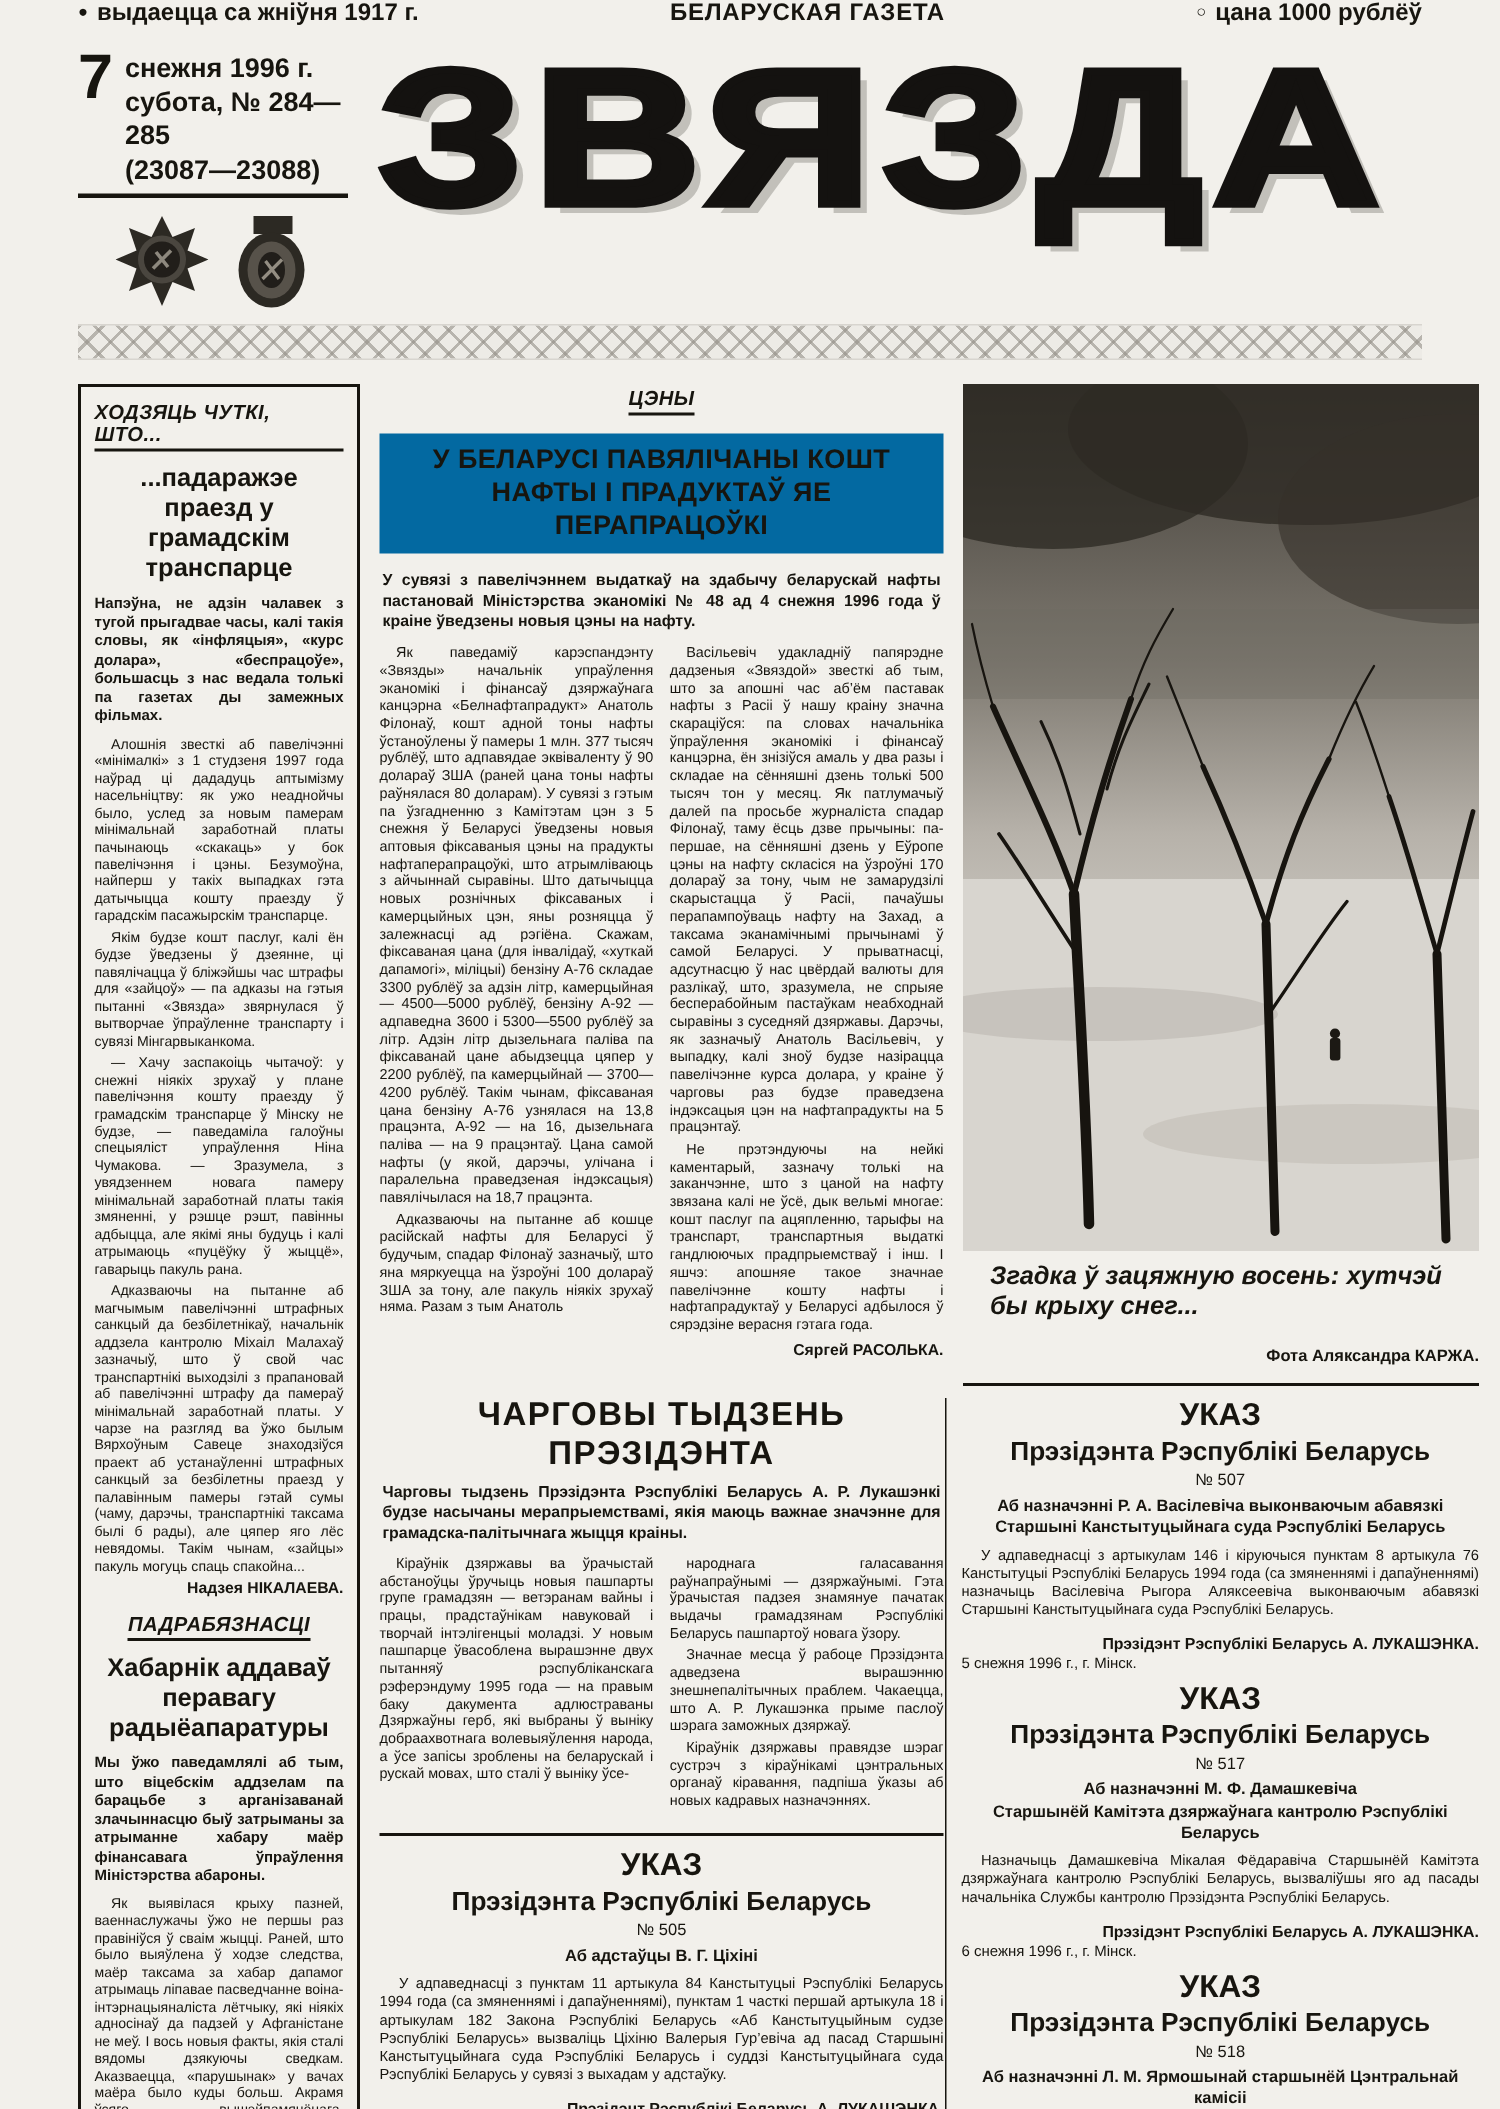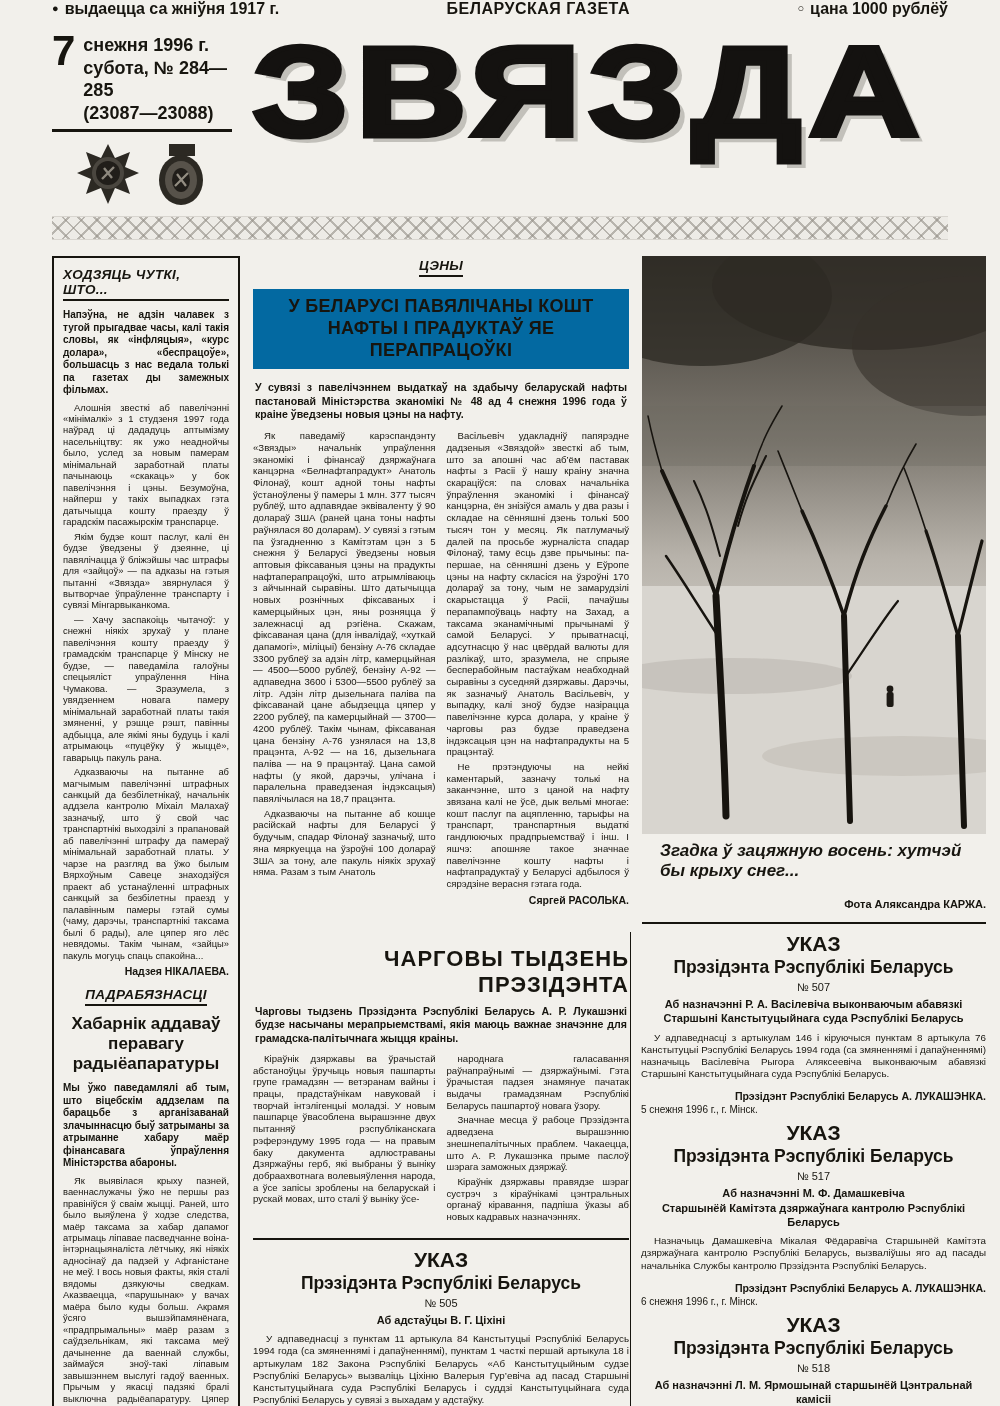--- a/index.html
+++ b/index.html
@@ -46,21 +46,21 @@
   .art-title{font-weight:bold; text-align:center; font-size:17px; line-height:1.18; margin:4px 0 8px;}
   .lead{font-weight:bold; font-size:10px; line-height:1.25; text-align:justify; margin:0 0 5px;}
   p.bodytxt{font-size:9.4px; line-height:1.22; text-align:justify; margin:0 0 3px; text-indent:11px;}
   .byline{text-align:right; font-weight:bold; font-size:10.5px; margin:4px 0 10px;}
   
   .headline-band{background:#0369a1; padding:7px 6px; text-align:center; font-weight:bold; font-size:18px; line-height:1.22; letter-spacing:.3px;}
   .prices-lead{font-weight:bold; font-size:10.6px; line-height:1.3; text-align:justify; margin:9px 2px 8px;}
   .twocol{display:flex; gap:11px;}
   .twocol>div{flex:1; min-width:0;}
   .twocol p.bodytxt{font-size:9.6px;}
-  .week-head{text-align:right; font-weight:bold; font-size:22px; letter-spacing:1px; margin:30px 0 7px;}
+  .week-head{text-align:center; font-weight:bold; font-size:22px; letter-spacing:1px; margin:14px 0 7px;}
   .week-lead{font-weight:bold; font-size:10.6px; line-height:1.3; text-align:justify; margin:0 2px 7px;}
   .rule{border:none; border-top:2px solid #17150f; margin:12px 0 8px;}
   
   .decree{margin-bottom:6px;}
   .d-h1{text-align:center; font-weight:bold; font-size:21px; margin:4px 0 0;}
   .d-h2{text-align:center; font-weight:bold; font-size:17.5px; margin:1px 0 0;}
   .d-num{text-align:center; font-size:11px; margin:3px 0 4px;}
   .d-subj{text-align:center; font-weight:bold; font-size:11px; line-height:1.3;}
   .d-body{font-size:9.8px; line-height:1.25; text-align:justify; margin-top:6px; text-indent:13px;}
   .d-sig{text-align:right; font-weight:bold; font-size:10.6px; margin-top:4px;}
@@ -112,20 +112,21 @@
       <span>ЗВЯЗДА</span>
     </div>
   </div>
 
   <div class="ornament"></div>
 
   <div class="content">
 
     <aside class="col-left">
       <div class="kicker">ХОДЗЯЦЬ ЧУТКІ, ШТО...</div>
+      <h2 class="art-title">...падаражэе праезд у грамадскім транспарце</h2>
       <p class="lead">Напэўна, не адзін чалавек з тугой прыгадвае часы, калі такія словы, як «інфляцыя», «курс долара», «беспрацоўе», большасць з нас ведала толькі па газетах ды замежных фільмах.</p>
       <p class="bodytxt">Алошнія звесткі аб павелічэнні «мінімалкі» з 1 студзеня 1997 года наўрад ці дададуць аптымізму насельніцтву: як ужо неаднойчы было, услед за новым памерам мінімальнай заработнай платы пачынаюць «скакаць» у бок павелічэння і цэны. Безумоўна, найперш у такіх выпадках гэта датычыцца кошту праезду ў гарадскім пасажырскім транспарце.</p>
       <p class="bodytxt">Якім будзе кошт паслуг, калі ён будзе ўведзены ў дзеянне, ці павялічацца ў бліжэйшы час штрафы для «зайцоў» — па адказы на гэтыя пытанні «Звязда» звярнулася ў вытворчае ўпраўленне транспарту і сувязі Мінгарвыканкома.</p>
       <p class="bodytxt">— Хачу заспакоіць чытачоў: у снежні ніякіх зрухаў у плане павелічэння кошту праезду ў грамадскім транспарце ў Мінску не будзе, — паведаміла галоўны спецыяліст упраўлення Ніна Чумакова. — Зразумела, з увядзеннем новага памеру мінімальнай заработнай платы такія змяненні, у рэшце рэшт, павінны адбыцца, але якімі яны будуць і калі атрымаюць «пуцёўку ў жыццё», гаварыць пакуль рана.</p>
       <p class="bodytxt">Адказваючы на пытанне аб магчымым павелічэнні штрафных санкцый да безбілетнікаў, начальнік аддзела кантролю Міхаіл Малахаў зазначыў, што ў свой час транспартнікі выходзілі з прапановай аб павелічэнні штрафу да памераў мінімальнай заработнай платы. У чарзе на разгляд ва ўжо былым Вярхоўным Савеце знаходзіўся праект аб устанаўленні штрафных санкцый за безбілетны праезд у палавінным памеры гэтай сумы (чаму, дарэчы, транспартнікі таксама былі б рады), але цяпер яго лёс невядомы. Такім чынам, «зайцы» пакуль могуць спаць спакойна...</p>
       <div class="byline">Надзея НІКАЛАЕВА.</div>
 
       <div class="kicker">ПАДРАБЯЗНАСЦІ</div>
       <h2 class="art-title">Хабарнік аддаваў перавагу радыёапаратуры</h2>
       <p class="lead">Мы ўжо паведамлялі аб тым, што віцебскім аддзелам па барацьбе з арганізаванай злачыннасцю быў затрыманы за атрыманне хабару маёр фінансавага ўпраўлення Міністэрства абароны.</p>

